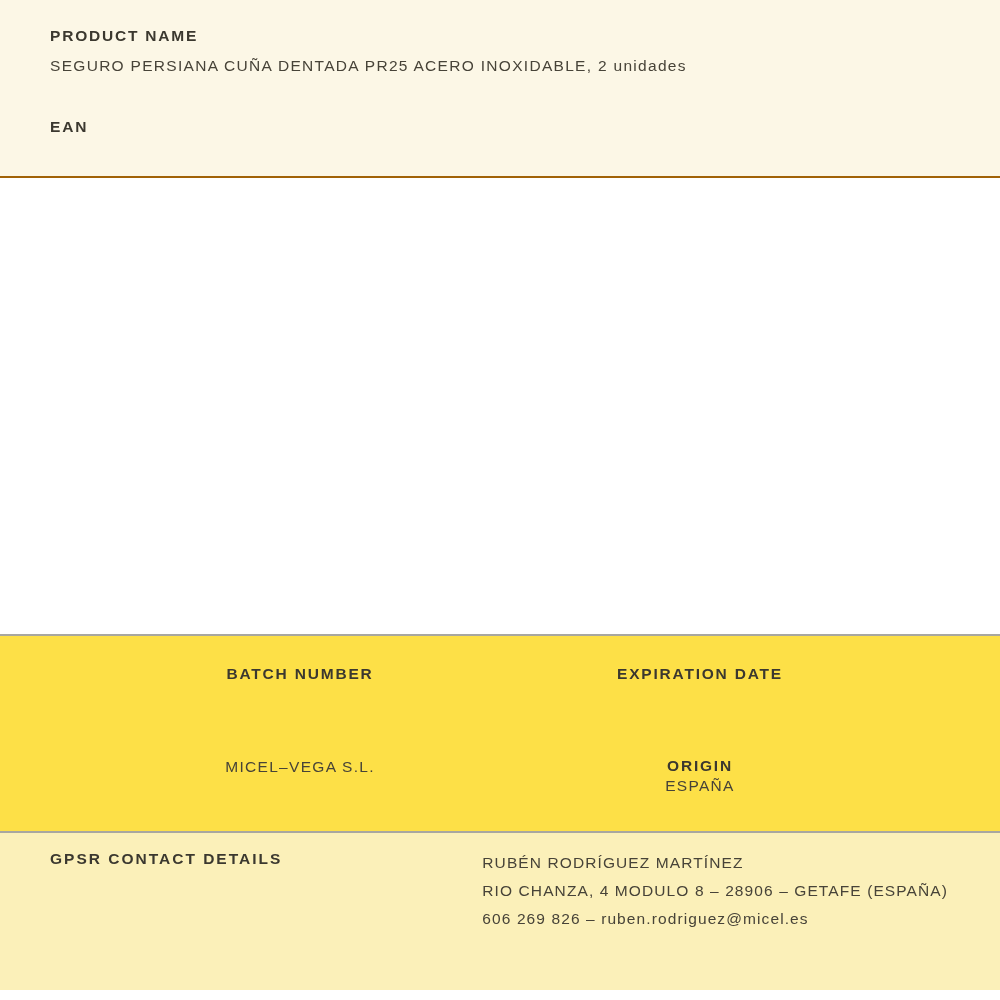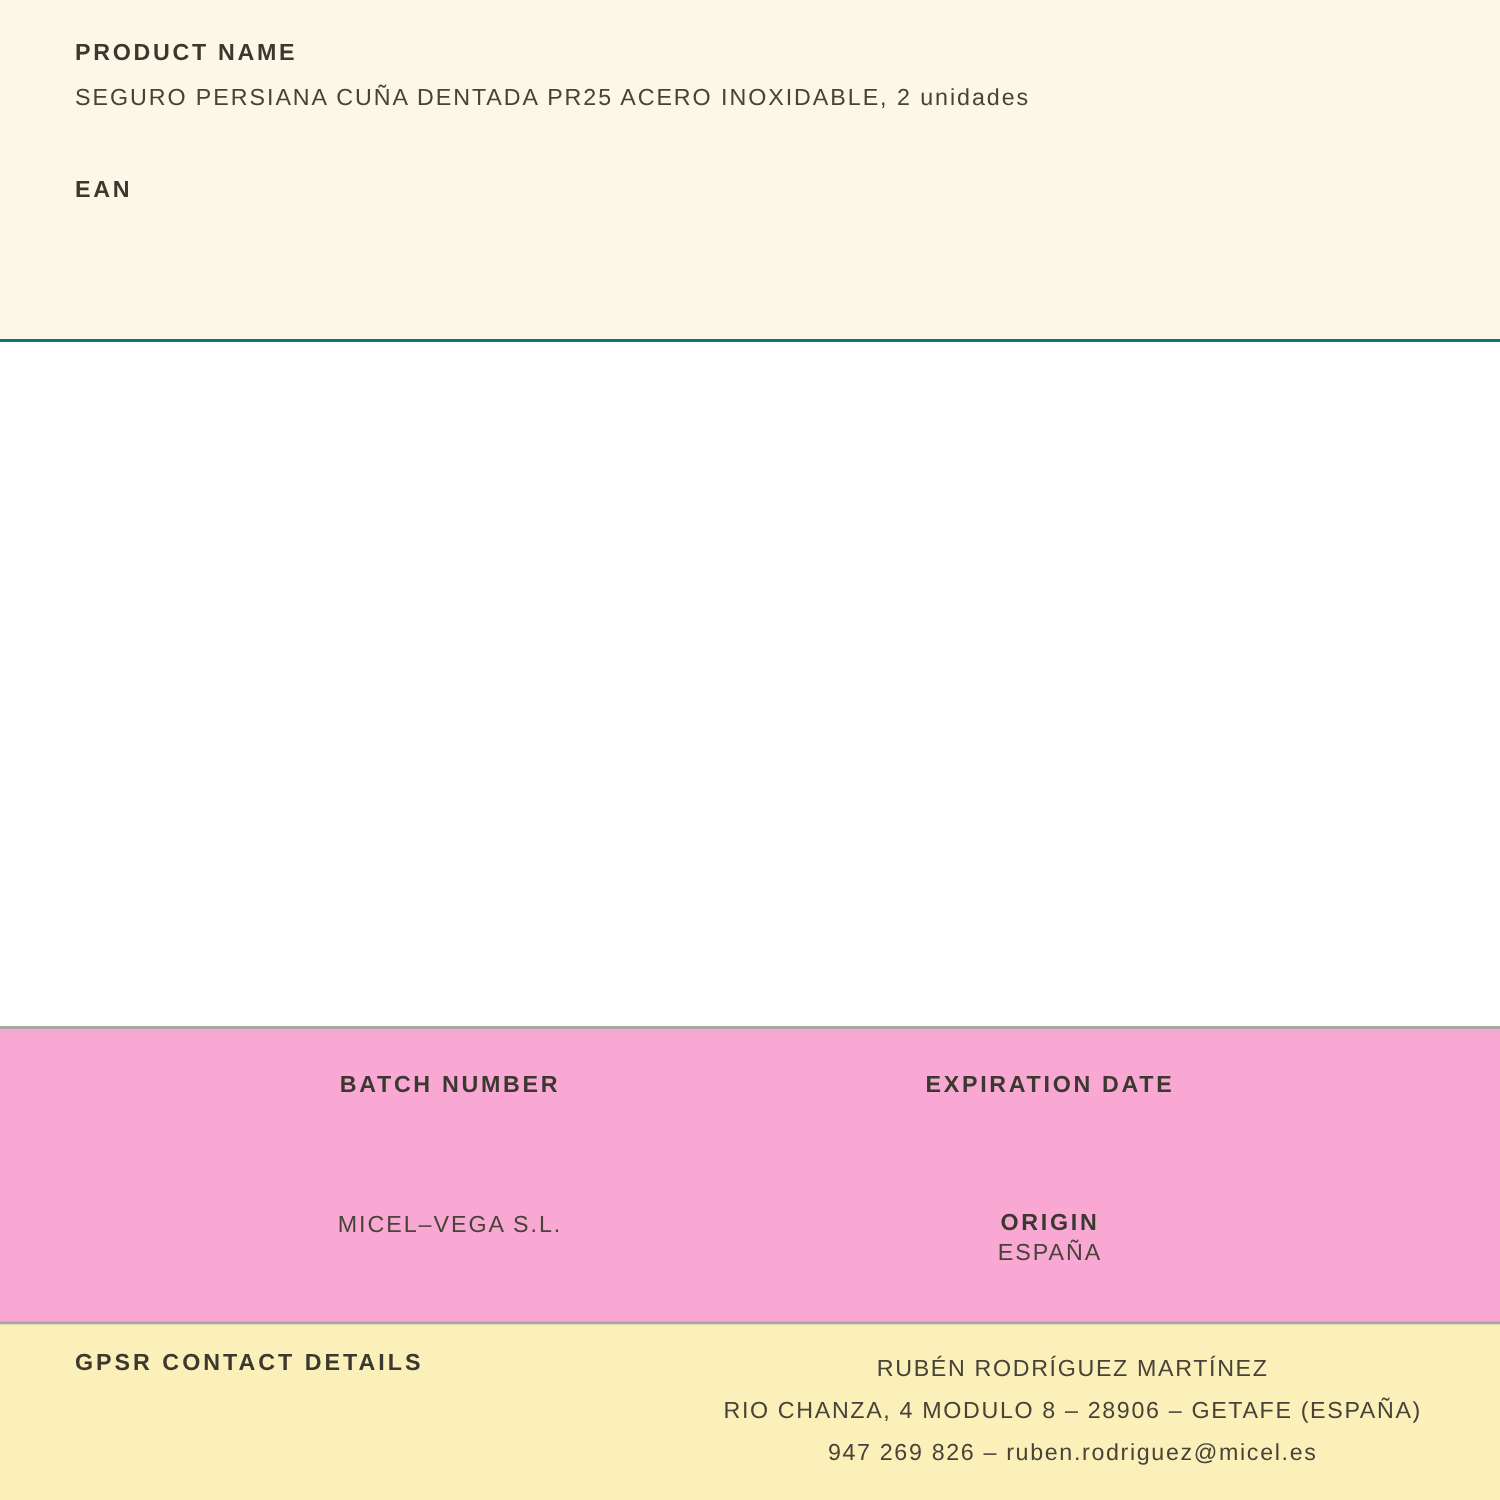--- a/index.html
+++ b/index.html
@@ -14,23 +14,23 @@
     font-family: "Liberation Sans", "DejaVu Sans", sans-serif;
     color: #454137;
     overflow: hidden;
   }
   .sec {
     box-sizing: border-box;
     width: 100%;
   }
   
   .product-sec {
-    height: 228px;
+    height: 178px;
     background: #fcf7e6;
-    border-bottom: 2px solid #0f766e;
+    border-bottom: 2px solid #a16207;
     padding: 26px 58px 0 50px;
   }
   .field-label {
     font-size: 15.5px;
     font-weight: bold;
     letter-spacing: 1.8px;
     color: #3b382f;
     line-height: 19px;
   }
   .field-value {
@@ -44,21 +44,21 @@
     margin-top: 42px;
   }
   
   .image-sec {
     height: 456px;
     background: #ffffff;
   }
   
   .details-sec {
     height: 199px;
-    background: #f9a8d4;
+    background: #fde047;
     border-top: 2px solid #a8a7a0;
     border-bottom: 2px solid #a8a7a0;
     padding: 28px 100px 0 100px;
   }
   .details-grid {
     display: grid;
     grid-template-columns: 1fr 1fr;
     text-align: center;
   }
   .details-cell.row1 {
@@ -73,21 +73,21 @@
     background: #fbf0b9;
     padding: 16px 52px 0 50px;
     display: flex;
     justify-content: space-between;
     align-items: flex-start;
   }
   .gpsr-title {
     letter-spacing: 2px;
   }
   .gpsr-contact {
-    text-align: center;
+    text-align: left;
     font-size: 15.5px;
     letter-spacing: 1.1px;
     color: #474338;
     line-height: 28px;
   }
 </style>
 </head>
 <body>
 
 <div class="page">
@@ -127,17 +127,17 @@
       </div>
 
     </div>
   </section>
 
   <section class="sec gpsr-sec">
     <div class="field-label gpsr-title">GPSR CONTACT DETAILS</div>
     <div class="gpsr-contact">
       <div>RUBÉN RODRÍGUEZ MARTÍNEZ</div>
       <div>RIO CHANZA, 4 MODULO 8 – 28906 – GETAFE (ESPAÑA)</div>
-      <div>947 269 826 – ruben.rodriguez@micel.es</div>
+      <div>606 269 826 – ruben.rodriguez@micel.es</div>
     </div>
   </section>
 
 </div>
 
 </body></html>

